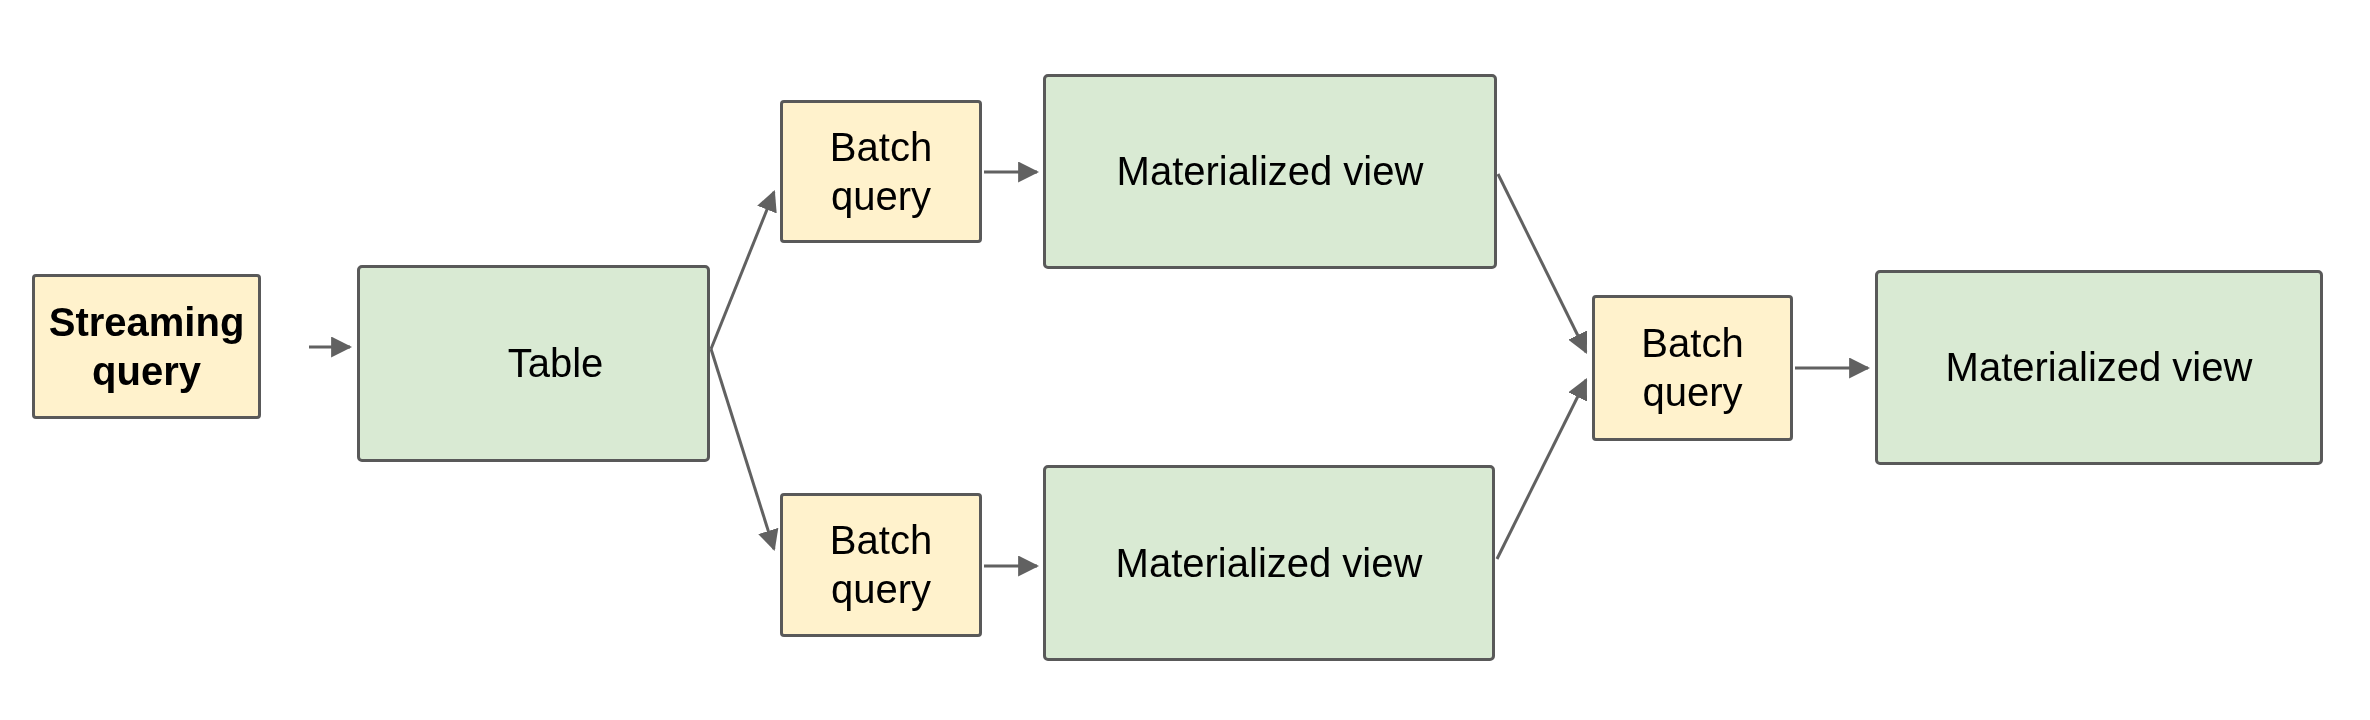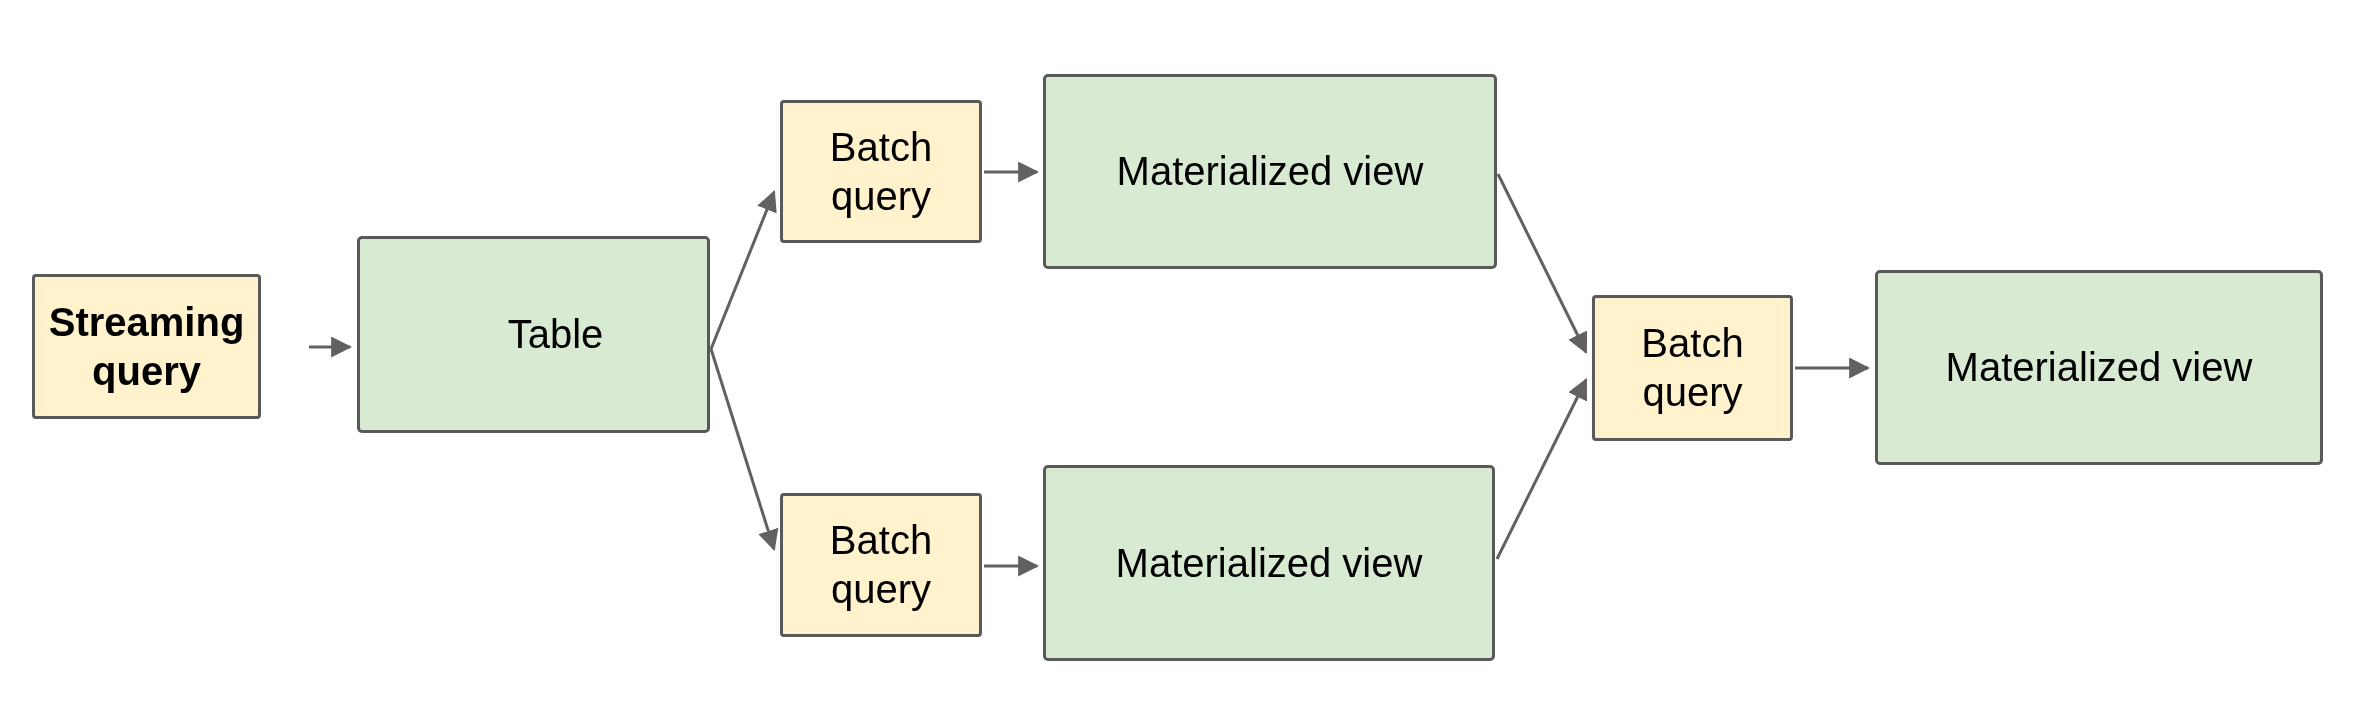--- a/index.html
+++ b/index.html
@@ -45,21 +45,21 @@
     width: 2370px;
     height: 720px;
     pointer-events: none;
   }
   #edges line {
     stroke: var(--arrow, #616161);
     stroke-width: 3;
   }
   
   #n-streaming    { left: 32px;   top: 274px; width: 229px; height: 145px; font-weight: bold; }
-  #n-table        { left: 357px;  top: 236px; width: 353px; height: 197px; padding-left: 44px; }
+  #n-table        { left: 357px;  top: 265px; width: 353px; height: 197px; padding-left: 44px; }
   #n-batch-top    { left: 780px;  top: 100px; width: 202px; height: 143px; }
   #n-mv-top       { left: 1043px; top: 74px;  width: 454px; height: 195px; }
   #n-batch-bottom { left: 780px;  top: 493px; width: 202px; height: 144px; }
   #n-mv-bottom    { left: 1043px; top: 465px; width: 452px; height: 196px; }
   #n-batch-right  { left: 1592px; top: 295px; width: 201px; height: 146px; }
   #n-mv-right     { left: 1875px; top: 270px; width: 448px; height: 195px; }
 </style>
 </head>
 <body>
 

